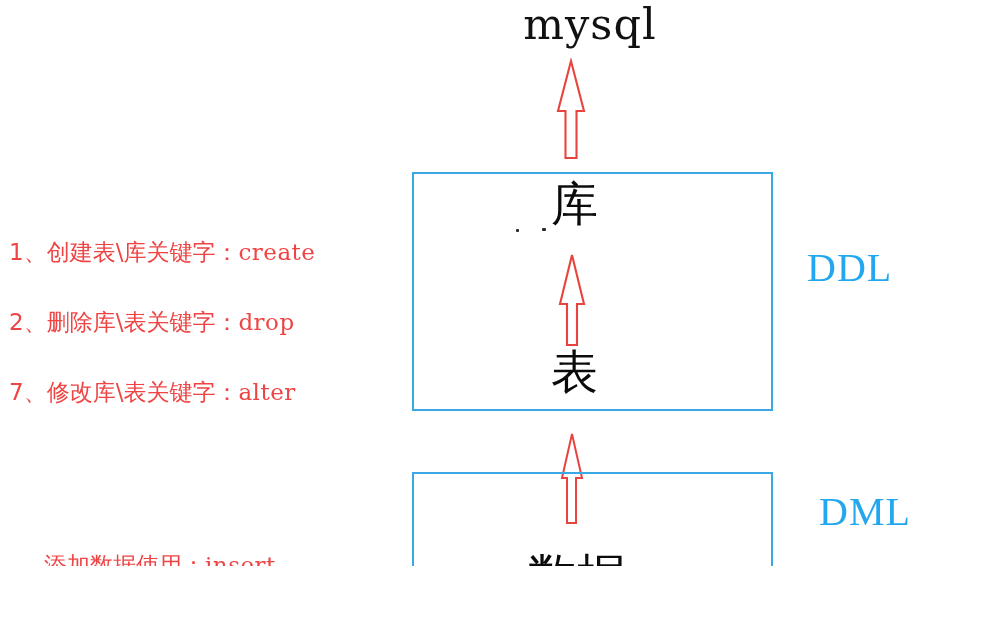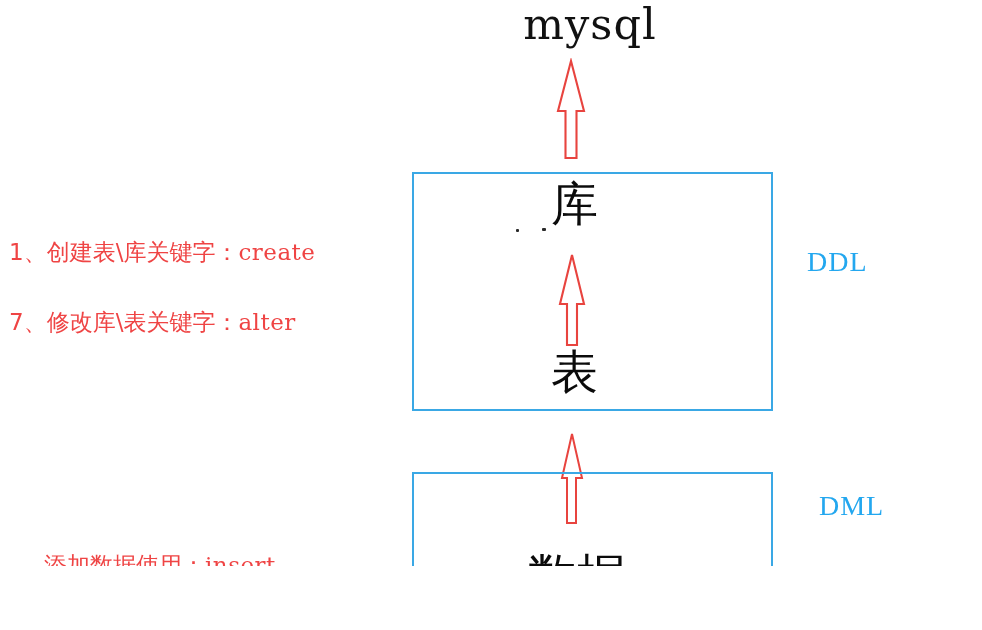--- a/index.html
+++ b/index.html
@@ -100,21 +100,21 @@
     letter-spacing: 0.5px;
   }
   #notes-ddl { left: 9px; top: 199px; }
   #notes-dml { left: 44px; top: 478px; line-height: 35px; }
   #notes-dml .note-line { line-height: 35px; }
 
   
   .cat-label {
     position: absolute;
     font-family: "Liberation Serif", "DejaVu Serif", serif;
-    font-size: 28px;
+    font-size: 40px;
     color: #23a7ef;
     letter-spacing: 1px;
     line-height: 1;
     white-space: nowrap;
   }
   #cat-ddl { left: 807px; top: 248px; }
   #cat-dml { left: 819px; top: 492px; text-align: center; }
   #cat-dql { left: 819px; top: 552px; }
 
   
@@ -155,20 +155,21 @@
   <svg class="arrow" id="arrow-bottom" style="left:553px; top:432px;" width="38" height="94" viewBox="0 0 38 94">
     <path d="M19 2 L29 46 L23 46 L23 91 L14 91 L14 46 L9 46 Z" fill="none" stroke="#e8443f" stroke-width="2" stroke-linejoin="miter"></path>
   </svg>
 
   <div class="box" id="box-data"></div>
 
   <div class="node-label" id="label-data">数据</div>
 
   <div class="note-block" id="notes-ddl">
     <div class="note-line"><span>1、创建表\库关键字：</span><span class="kw">create</span></div>
+    <div class="note-line"><span>2、删除库\表关键字：</span><span class="kw">drop</span></div>
     <div class="note-line"><span>7、修改库\表关键字：</span><span class="kw">alter</span></div>
   </div>
 
   <div class="note-block" id="notes-dml">
     <div class="note-line"><span>添加数据使用：</span><span class="kw">insert</span></div>
     
     
     
   </div>
 

